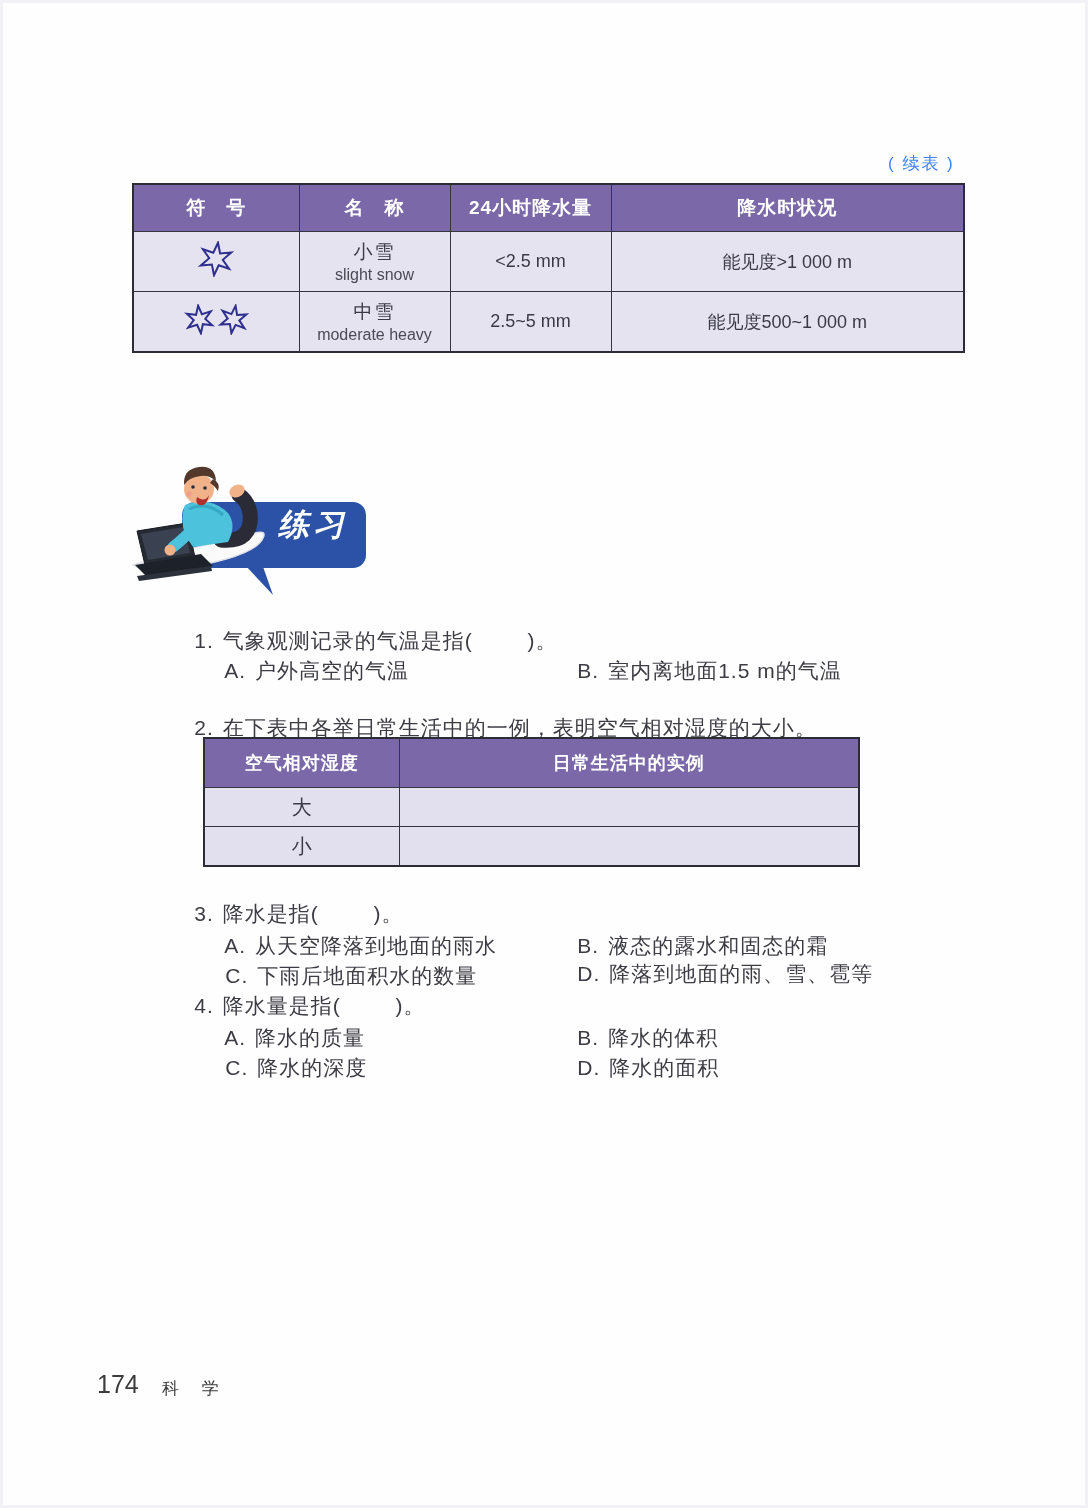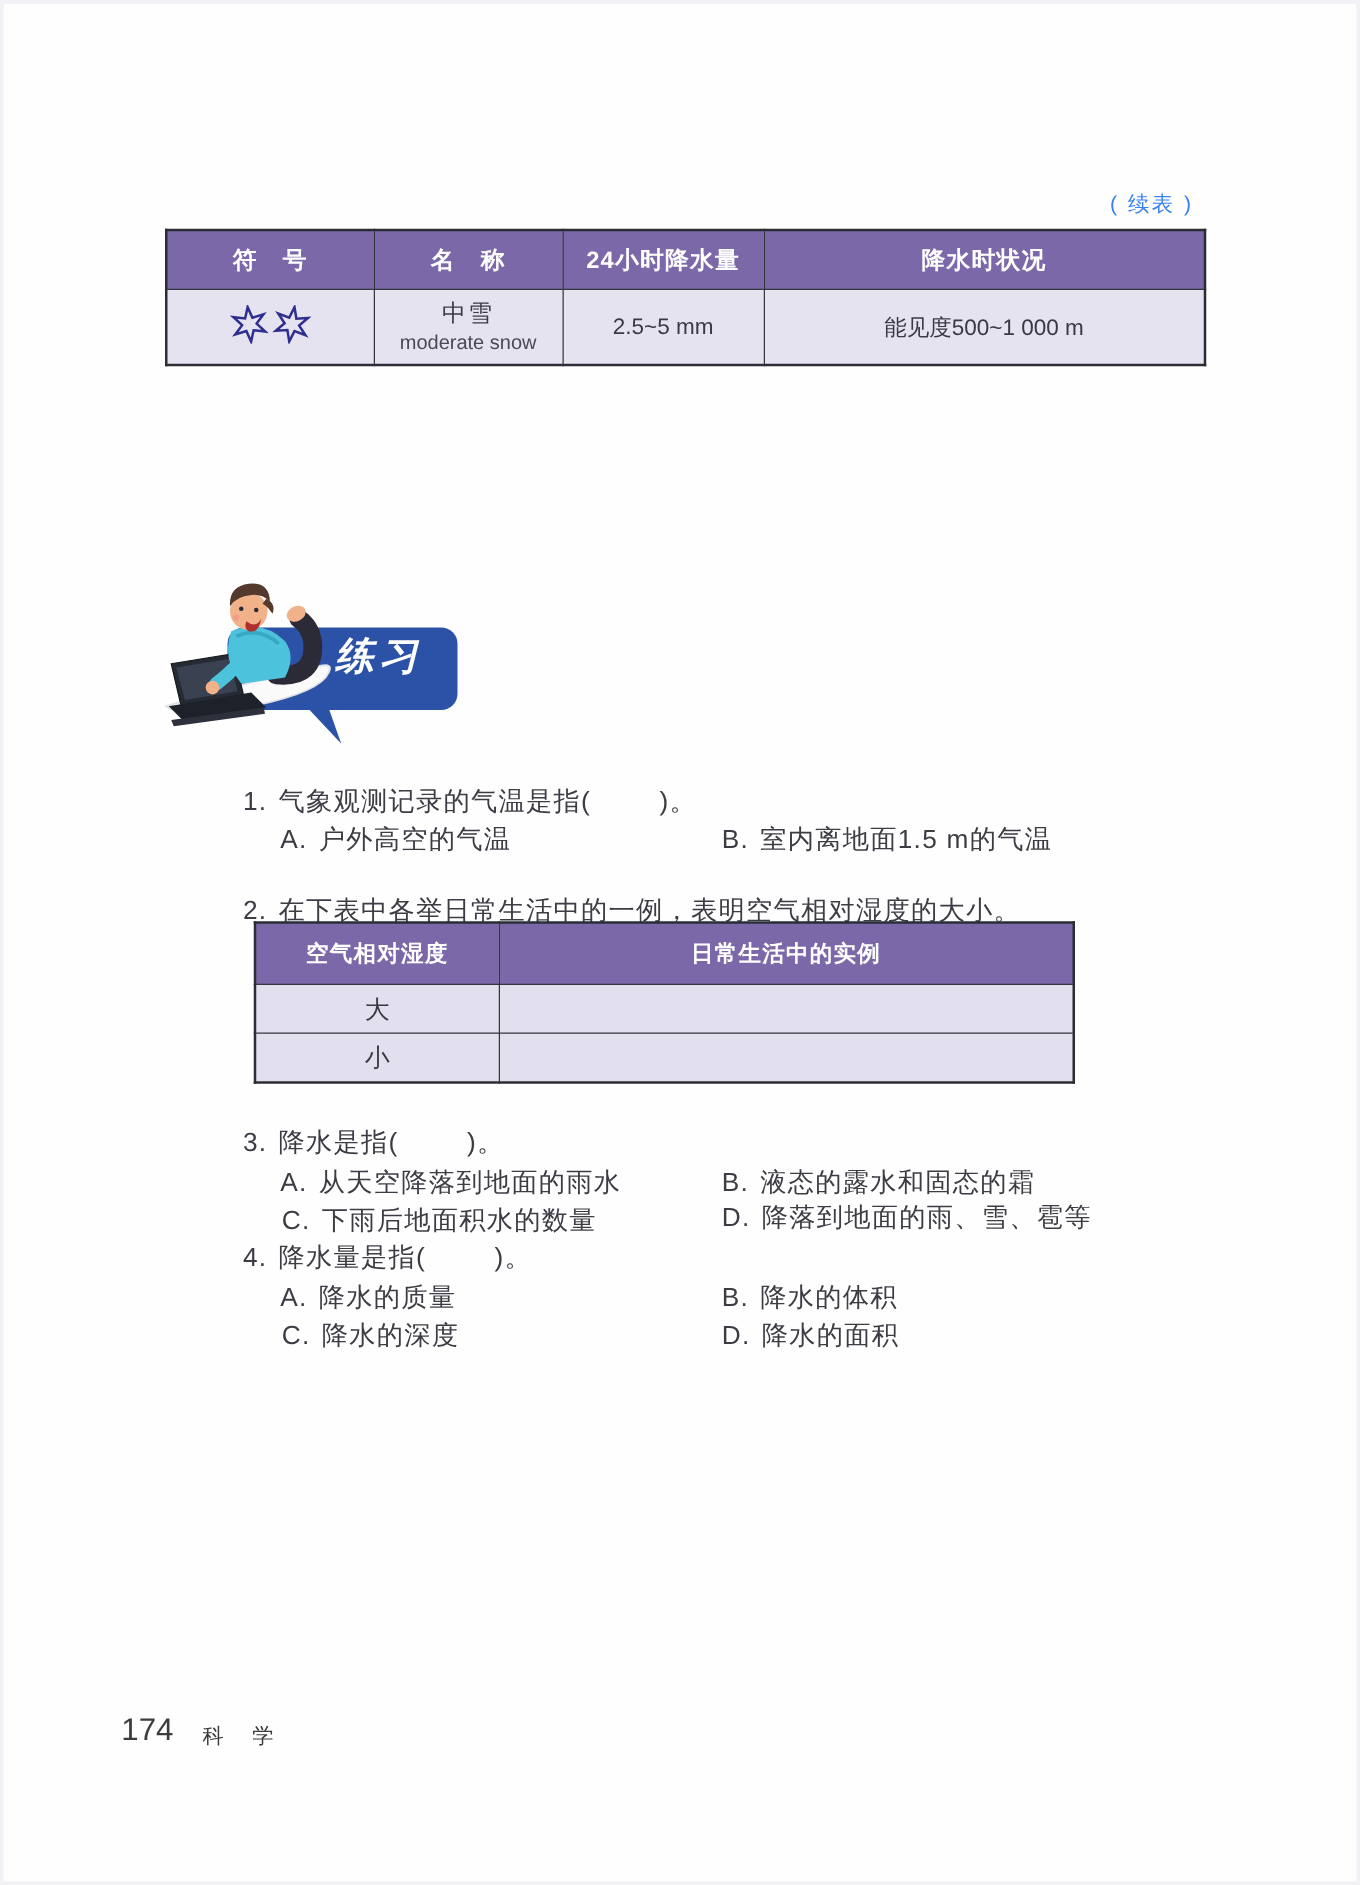--- a/index.html
+++ b/index.html
@@ -25,21 +25,21 @@
   .star-row{display:flex;gap:3px;justify-content:center;align-items:center;}
   .star-tri{display:flex;flex-direction:column;align-items:center;}
   .star-tri .top{margin-bottom:-7px;margin-left:14px;}
   .symbol-cell > *{display:inline-flex;}
 
   
   .mascot{position:absolute;left:115px;top:445px;width:280px;height:165px;}
   .practice-label{
     position:absolute;left:268px;top:505px;width:80px;height:40px;
     color:#ffffff;font-size:31px;font-weight:bold;font-style:italic;
-    letter-spacing:4px;text-align:left;line-height:40px;
+    letter-spacing:4px;text-align:right;line-height:40px;
   }
 
   
   .q-line{position:absolute;white-space:pre;font-size:21px;color:#3c3c44;letter-spacing:1px;}
   .q-line .qnum{margin-right:9px;}
   .opt .olabel{margin-right:9px;}
   .colA{left:198px;}
   .colB{left:550px;}
   .qleft{left:167px;}
 
@@ -71,32 +71,43 @@
         </colgroup>
       <thead>
         <tr>
           <th>符　号</th>
           <th>名　称</th>
           <th>24小时降水量</th>
           <th>降水时状况</th>
         </tr>
       </thead>
       <tbody>
+        <tr>
+          <td class="symbol-cell"><svg width="36" height="36" viewBox="0 0 36 36">
+                <polygon points="20.0,1.7 22.1,12.5 33.1,11.6 24.8,18.8 31.1,27.8 20.7,24.3 16.0,34.3 13.9,23.5 2.9,24.4 11.2,17.2 4.9,8.2 15.3,11.7" fill="none" stroke="#2e2f8e" stroke-width="2" stroke-linejoin="miter"></polygon>
+              </svg></td>
+          <td>
+            <span class="name-cn">小雪</span>
+            <span class="name-en">slight snow</span>
+          </td>
+          <td>&lt;2.5 mm</td>
+          <td>能见度&gt;1 000 m</td>
+        </tr>
         <tr>
           <td class="symbol-cell"><div class="star-row">
                 <svg width="31" height="31" viewBox="0 0 31 31">
                   <polygon points="14.1,1.7 17.9,10.2 26.8,7.4 21.3,14.9 28.2,21.2 18.9,20.2 16.9,29.3 13.1,20.8 4.2,23.6 9.7,16.1 2.8,9.8 12.1,10.8" fill="none" stroke="#2e2f8e" stroke-width="2" stroke-linejoin="miter"></polygon>
                 </svg>
                 <svg width="31" height="31" viewBox="0 0 31 31">
                   <polygon points="17.6,1.8 19.1,10.9 28.4,10.4 21.3,16.4 26.4,24.2 17.6,20.9 13.4,29.2 11.9,20.1 2.6,20.6 9.7,14.6 4.6,6.8 13.4,10.1" fill="none" stroke="#2e2f8e" stroke-width="2" stroke-linejoin="miter"></polygon>
                 </svg>
               </div></td>
           <td>
             <span class="name-cn">中雪</span>
-            <span class="name-en">moderate snow</span>
+            <span class="name-en">moderate heavy</span>
           </td>
           <td>2.5~5 mm</td>
           <td>能见度500~1 000 m</td>
         </tr>
       </tbody>
     </table>
   </div>
 
   <svg class="mascot" viewBox="0 0 280 165">
 

